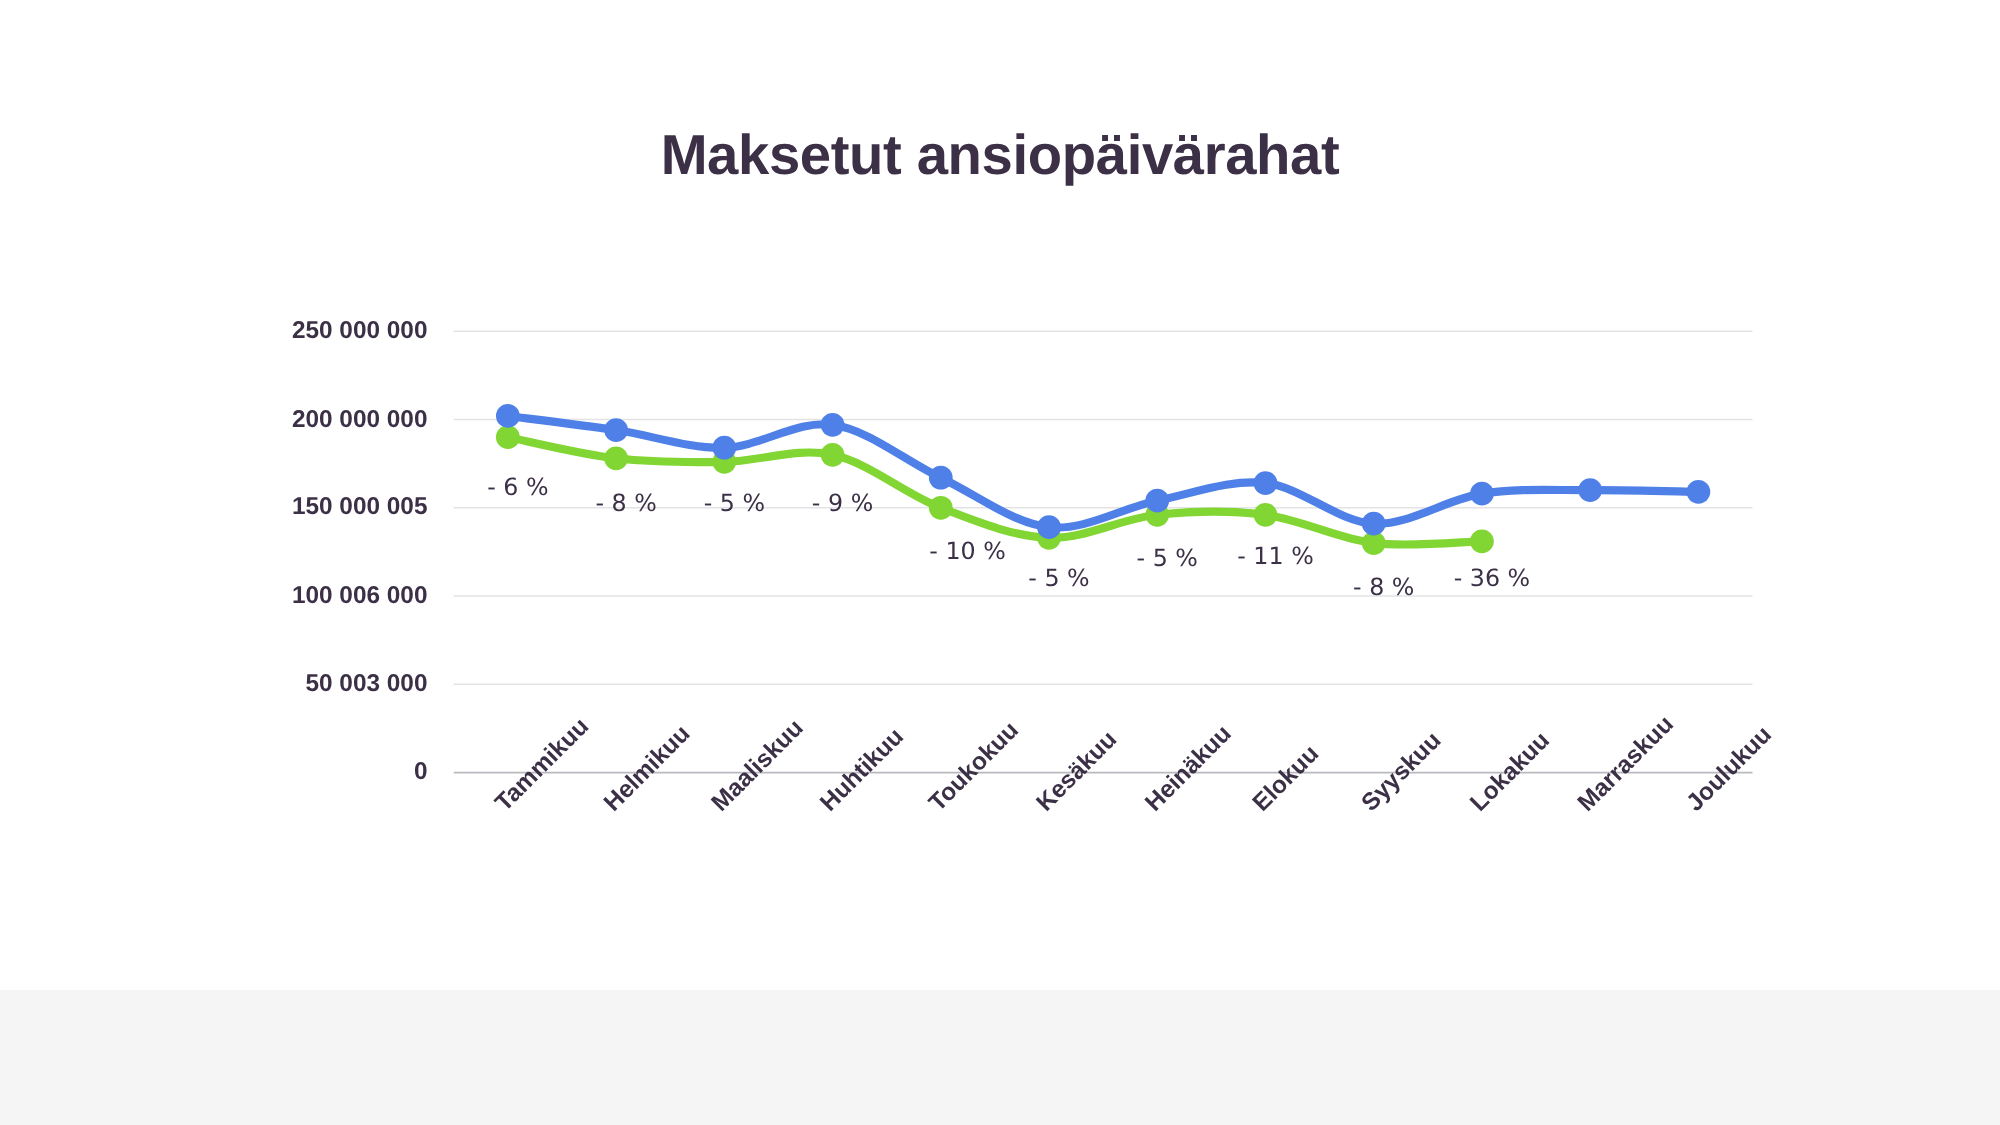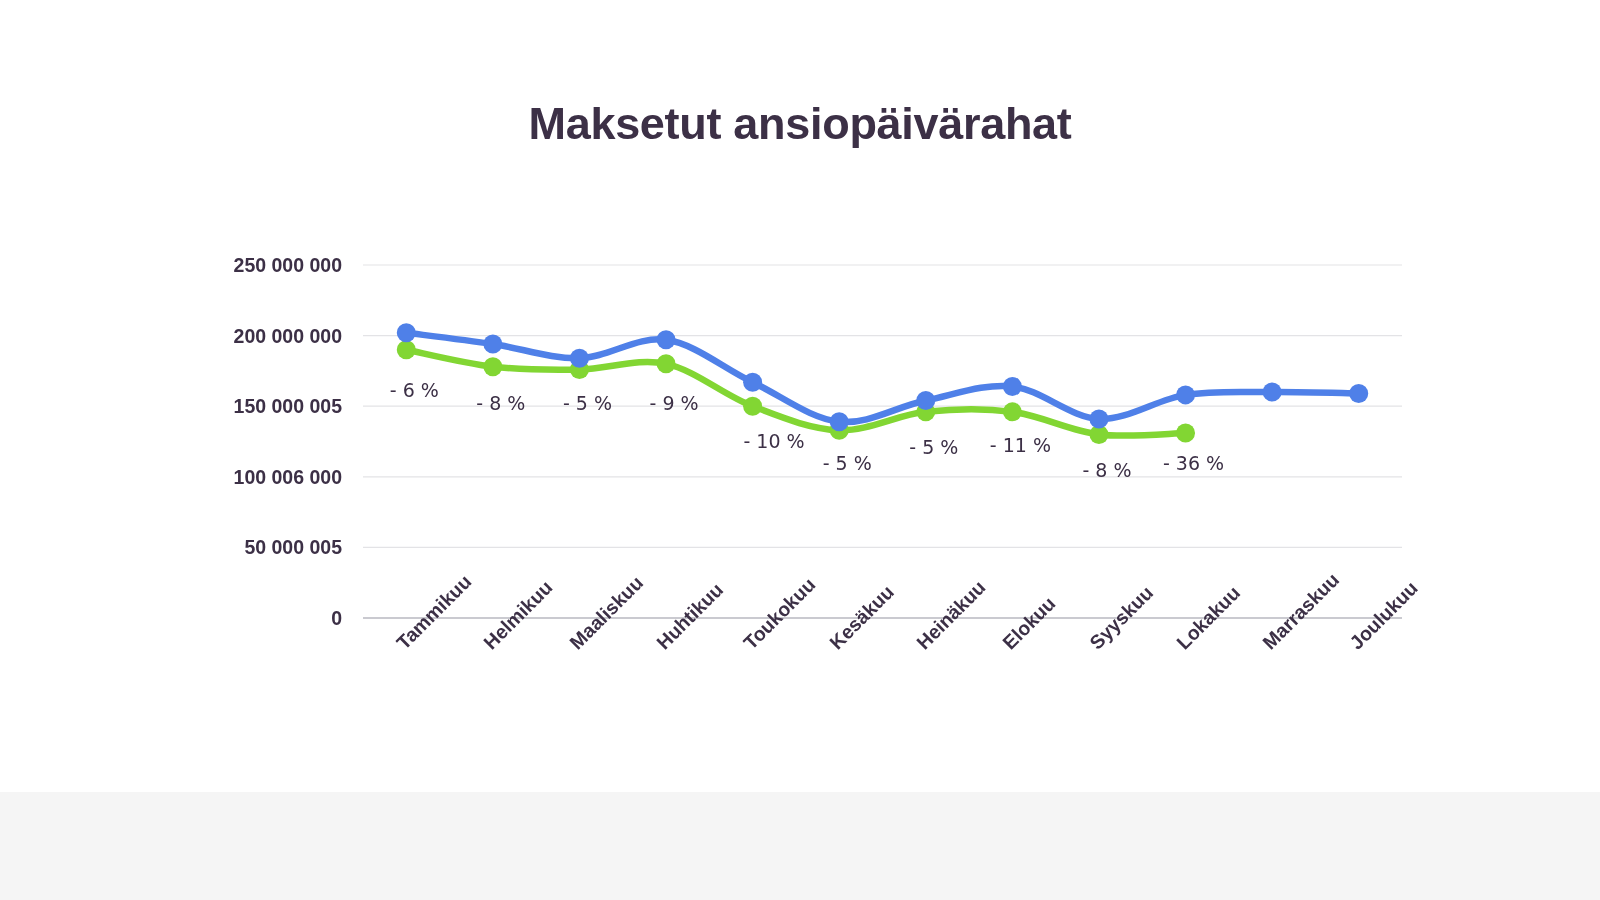--- a/index.html
+++ b/index.html
@@ -121,21 +121,21 @@
           <circle cx="925.7916666666666" cy="400.552" r="9.5" fill="#4f80e8"></circle>
           <circle cx="1012.375" cy="386.432" r="9.5" fill="#4f80e8"></circle>
           <circle cx="1098.9583333333335" cy="418.908" r="9.5" fill="#4f80e8"></circle>
           <circle cx="1185.5416666666665" cy="394.904" r="9.5" fill="#4f80e8"></circle>
           <circle cx="1272.125" cy="392.08" r="9.5" fill="#4f80e8"></circle>
           <circle cx="1358.7083333333335" cy="393.49199999999996" r="9.5" fill="#4f80e8"></circle>
         </g>
     </svg>
     <div id="ylabels">
         <div class="ytick-label" style="left: 150px; width: 192px; top: 618px;">0</div>
-        <div class="ytick-label" style="left: 150px; width: 192px; top: 547.4px;">50 000 005</div>
+        <div class="ytick-label" style="left: 150px; width: 192px; top: 547.4px;">50 003 000</div>
         <div class="ytick-label" style="left: 150px; width: 192px; top: 476.8px;">100 006 000</div>
         <div class="ytick-label" style="left: 150px; width: 192px; top: 406.2px;">150 000 005</div>
         <div class="ytick-label" style="left: 150px; width: 192px; top: 335.6px;">200 000 000</div>
         <div class="ytick-label" style="left: 150px; width: 192px; top: 265px;">250 000 000</div>
       </div>
     <div id="xlabels">
         <div class="xtick-label" style="left: 392.292px; top: 638px;">Tammikuu</div>
         <div class="xtick-label" style="left: 478.875px; top: 638px;">Helmikuu</div>
         <div class="xtick-label" style="left: 565.458px; top: 638px;">Maaliskuu</div>
         <div class="xtick-label" style="left: 652.042px; top: 638px;">Huhtikuu</div>

